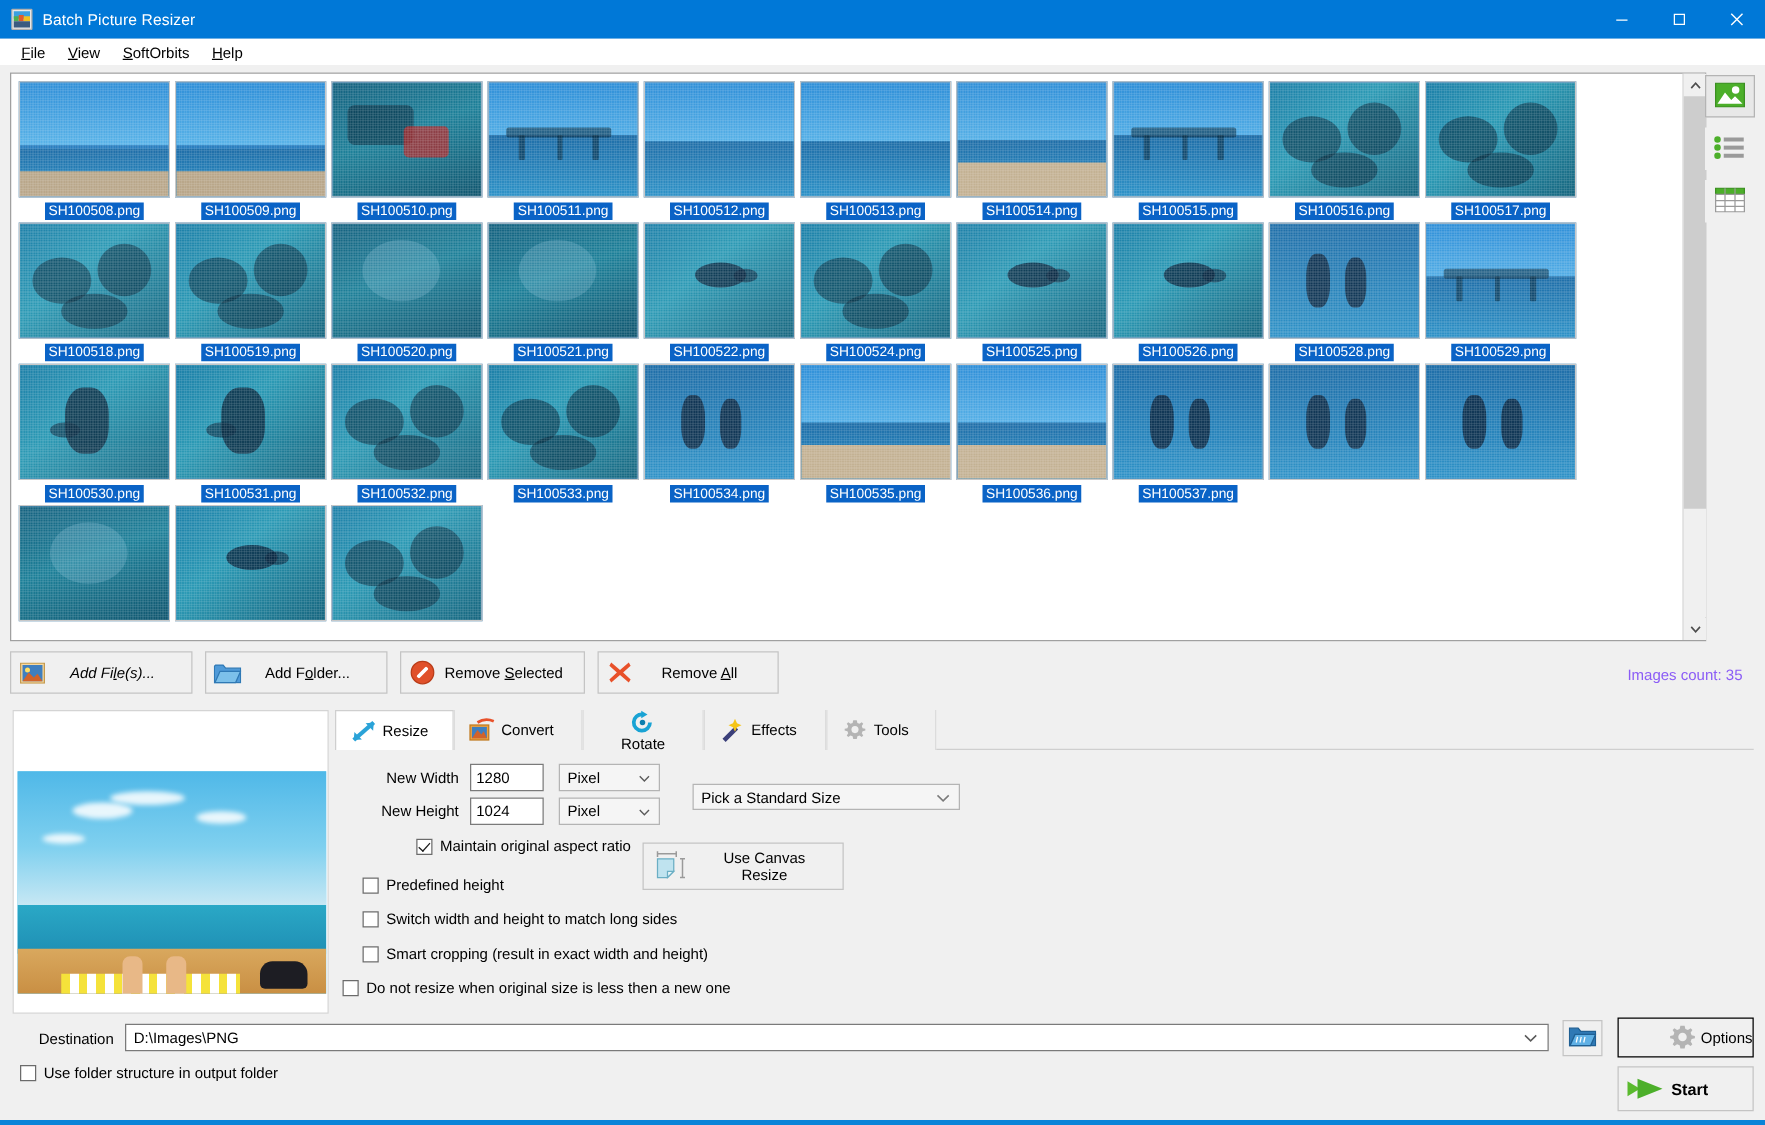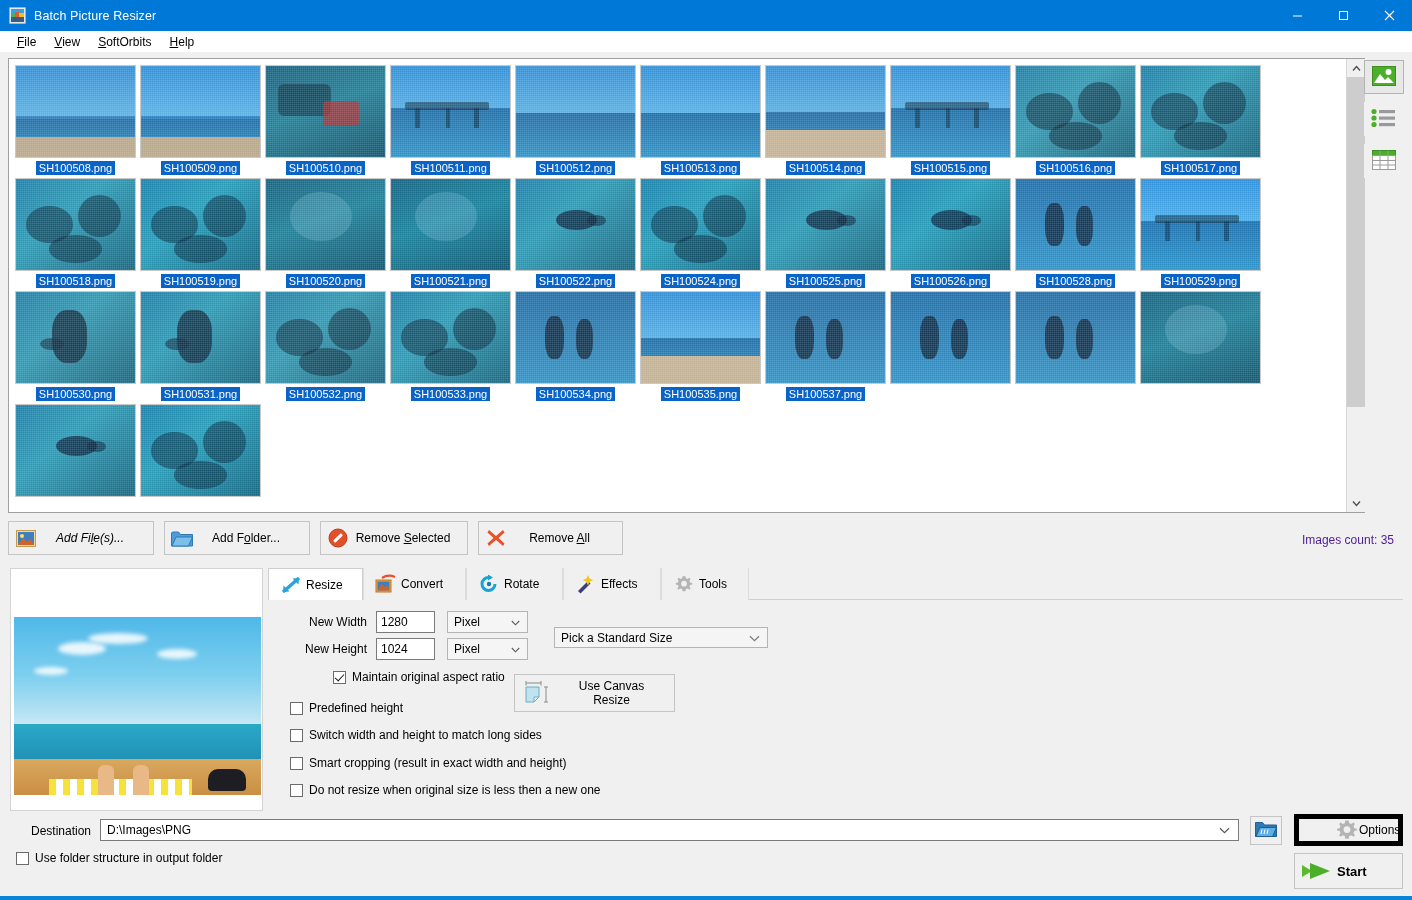--- a/index.html
+++ b/index.html
@@ -103,21 +103,21 @@
   
   .filebar { position: absolute; left: 8px; top: 521px; height: 36px; }
   .fbtn {
     height: 34px; background: #f0f0f0; border: 1px solid #c4c4c4;
     display: inline-flex; align-items: center; position: absolute; top: 0;
     font-size: 12px;
   }
   .fbtn .fb-ico { width: 34px; display: flex; align-items: center; justify-content: center; }
   .fbtn .fb-lbl { flex: 1; text-align: center; padding-right: 16px; }
   .imgcount {
-    position: absolute; right: 18px; top: 533px; font-size: 12px; color: #4c1d95;
+    position: absolute; right: 18px; top: 533px; font-size: 12px; color: #8b5cf6;
   }
 
   
   .preview {
     position: absolute; left: 10px; top: 568px; width: 253px; height: 243px;
     background: #fff; border: 1px solid #d4d4d4;
   }
   .preview-img {
     position: absolute; left: 3px; top: 48px; width: 247px; height: 178px; overflow: hidden;
     background: #63c6ee;
@@ -182,21 +182,21 @@
     display: flex; align-items: center; padding-left: 6px; color: #000;
   }
   .dest-combo .cb-arrow { position: absolute; right: 8px; top: 50%; transform: translateY(-50%); }
   .browsebtn {
     position: absolute; left: 1250px; top: 816px; width: 32px; height: 29px;
     background: #f0f0f0; border: 1px solid #c4c4c4; display: flex; align-items: center; justify-content: center;
   }
   .folderchk { position: absolute; left: 16px; top: 851px; display: flex; align-items: center; font-size: 12px; }
   .optbtn {
     position: absolute; left: 1294px; top: 814px; width: 109px; height: 32px;
-    background: #f0f0f0; border: 5px solid #000000; display: flex; align-items: center; font-size: 12px; padding-left: 36px;
+    background: #f0f0f0; border: 1px solid #000000; display: flex; align-items: center; font-size: 12px; padding-left: 36px;
   }
   .optbtn .ob-ico { width: 38px; display: flex; align-items: center; justify-content: center; }
   .startbtn {
     position: absolute; left: 1294px; top: 853px; width: 109px; height: 36px;
     background: #f0f0f0; border: 1px solid #c4c4c4; display: flex; align-items: center;
     font-size: 13px; font-weight: bold;
   }
   .startbtn .sb-ico { width: 42px; display: flex; align-items: center; justify-content: center; }
   .statusline { position: absolute; left: 0; bottom: 0; width: 1412px; height: 4px; background: #0a84d8; }
 </style>
@@ -534,20 +534,31 @@
           <div class="thumbcell">
             <div class="thumbimg">
               <div class="ph">
                 <div class="ph-sky"></div>
                 <div class="ph-sea" style="top:50%"></div>
                 <div class="ph-sand" style="height:30%;background:#c3b193"></div>
               </div>
               <div class="ph-noise"></div>
             </div>
             <div class="thumbcap"><span>SH100535.png</span></div>
+          </div>
+          <div class="thumbcell">
+            <div class="thumbimg">
+              <div class="ph">
+                <div class="ph-sky"></div>
+                <div class="ph-sea" style="top:50%"></div>
+                <div class="ph-sand" style="height:30%;background:#c3b193"></div>
+              </div>
+              <div class="ph-noise"></div>
+            </div>
+            <div class="thumbcap"><span>SH100536.png</span></div>
           </div>
           <div class="thumbcell">
             <div class="thumbimg">
               <div class="ph">
                 <div class="ph-sea" style="top:0;bottom:0"></div>
                 <div class="ph-blob" style="left:24%;top:26%;width:16%;height:48%;background:rgba(12,38,62,.8);border-radius:40%"></div>
                 <div class="ph-blob" style="left:50%;top:30%;width:15%;height:44%;background:rgba(12,38,62,.8);border-radius:40%"></div>
               </div>
               <div class="ph-noise"></div>
             </div>
@@ -735,21 +746,21 @@
         <span class="t-ico">
           <svg width="22" height="20" viewBox="0 0 22 20">
             <rect x="1" y="6" width="15" height="12" fill="#f4a33c" stroke="#c07a20"></rect>
             <rect x="2.5" y="7.5" width="12" height="9" fill="#3f7fbf"></rect>
             <path d="M2.5 16.5 L7 10 L10 13.5 L12 11 L14.5 16.5 Z" fill="#d1632a"></path>
             <path d="M7 4 Q13 0 20 3" stroke="#e8512a" stroke-width="2.2" fill="none"></path>
           </svg>
         </span>
         <span class="t-lbl">Convert</span>
       </div>
-      <div class="tab" style="left: 198px; width: 97px;">
+      <div class="tab" style="left: 198px; width: 97px; flex-direction: column;">
         <span class="t-ico">
           <svg width="22" height="20" viewBox="0 0 22 20">
             <path d="M17 10 A6.5 6.5 0 1 1 11 3.5" fill="none" stroke="#19a3d4" stroke-width="3"></path>
             <path d="M10 0.5 L15 3.5 L10 6.5 Z" fill="#19a3d4"></path>
             <circle cx="11" cy="10" r="2.2" fill="#0d7fae"></circle>
           </svg>
         </span>
         <span class="t-lbl">Rotate</span>
       </div>
       <div class="tab" style="left: 295px; width: 98px;">
@@ -815,21 +826,21 @@
           <span>Predefined height</span>
         </div>
         <div class="chk-row" style="left: 22px; top: 128px;">
           <span class="chkbox"></span>
           <span>Switch width and height to match long sides</span>
         </div>
         <div class="chk-row" style="left: 22px; top: 156px;">
           <span class="chkbox"></span>
           <span>Smart cropping (result in exact width and height)</span>
         </div>
-        <div class="chk-row" style="left: 22px; top: 183px;">
+        <div class="chk-row" style="left: 6px; top: 183px;">
           <span class="chkbox"></span>
           <span>Do not resize when original size is less then a new one</span>
         </div>
       </div>
   </div>
 
   <div class="canvasbtn">
     <span class="cv-ico">
       <svg width="30" height="26" viewBox="0 0 30 26">
         <line x1="4" y1="3" x2="19" y2="3" stroke="#9a9a9a" stroke-width="1.2"></line>

